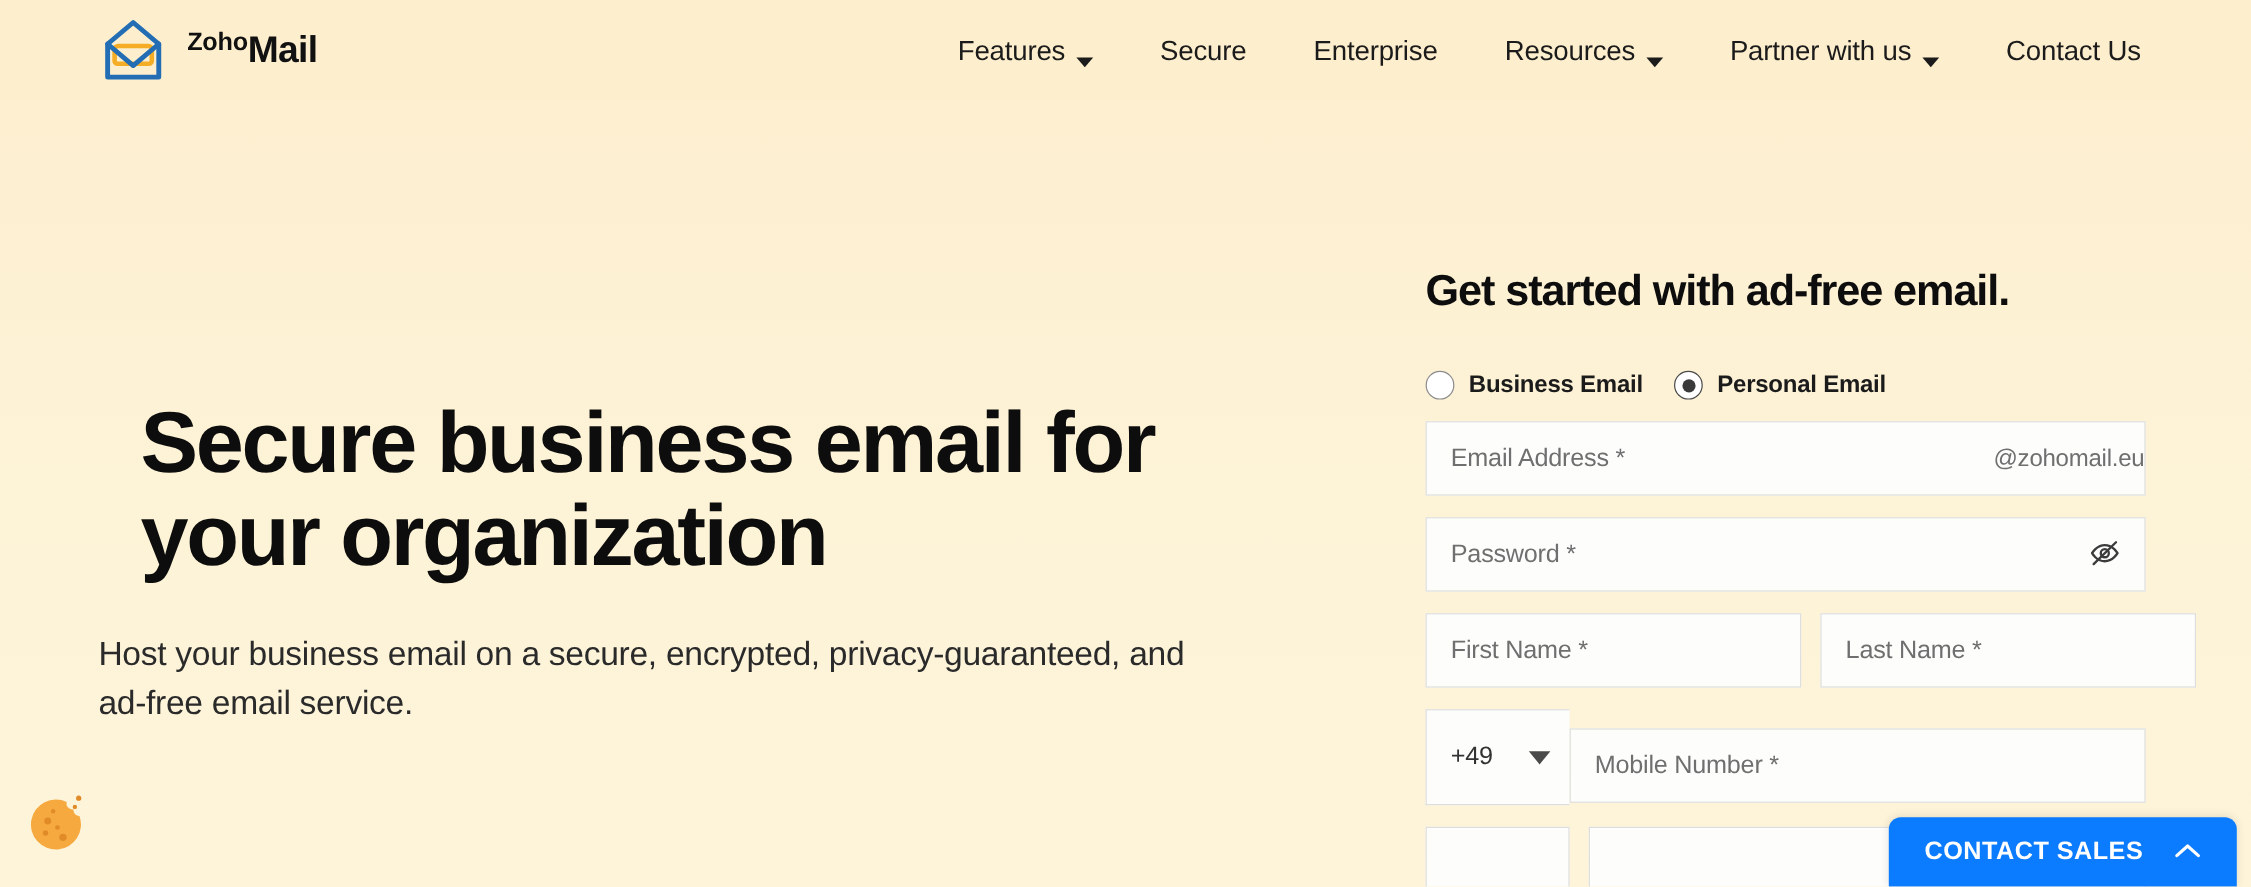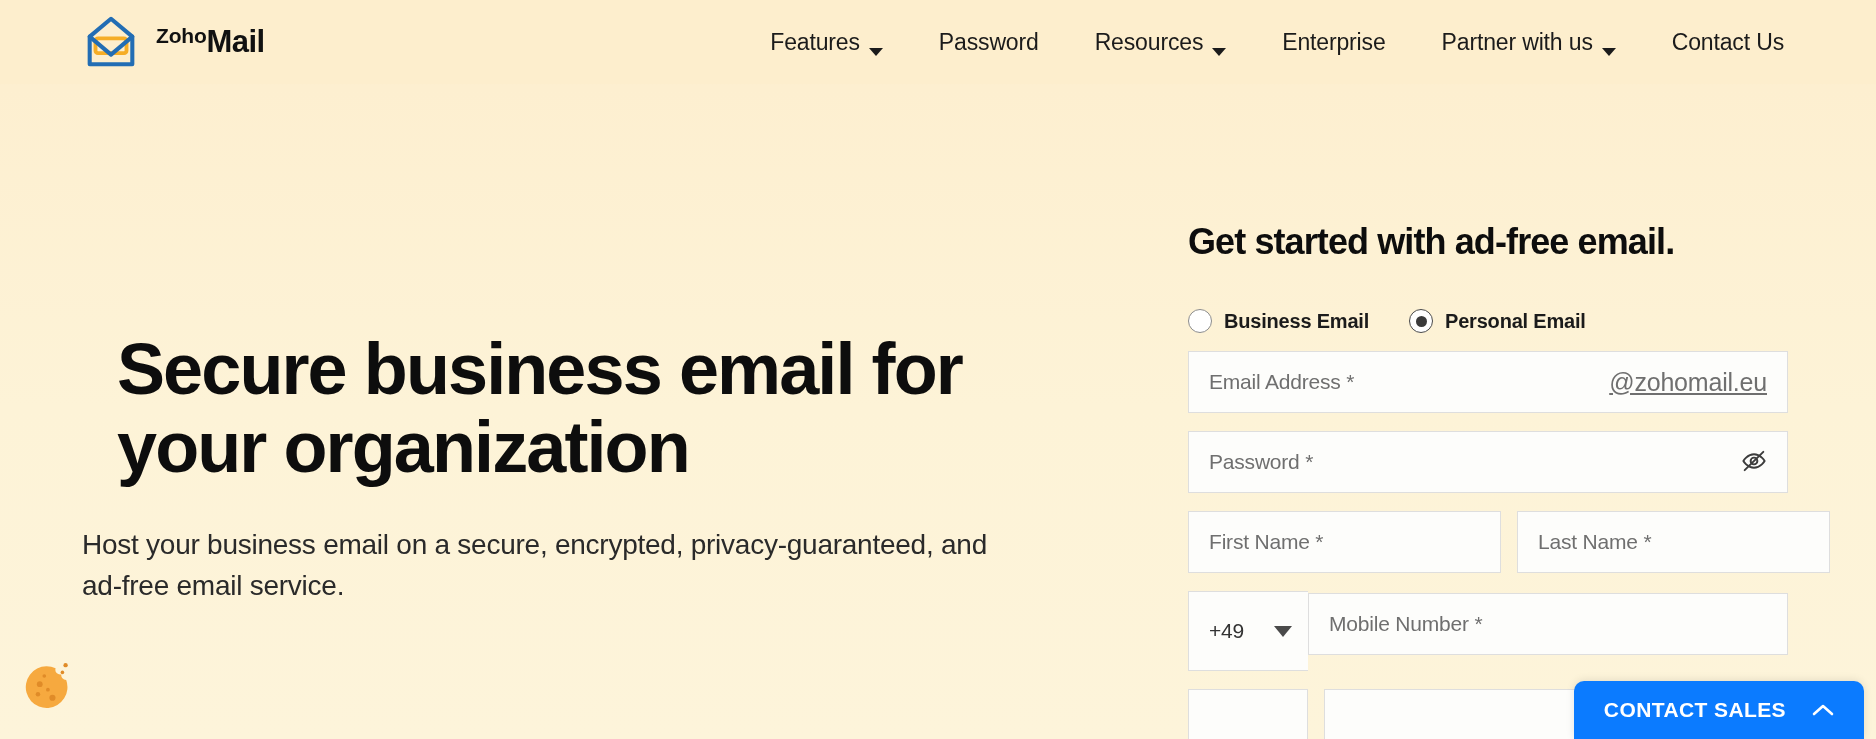--- a/index.html
+++ b/index.html
@@ -147,21 +147,20 @@
     font-size: 36px;
     font-weight: 700;
     letter-spacing: -0.9px;
     color: #0d0d0d;
     line-height: 1.2;
   }
 
   .radio-row {
     display: flex;
     align-items: center;
-    gap: 14px;
     margin-top: 46px;
   }
 
   .radio-opt {
     display: inline-flex;
     align-items: center;
     gap: 12px;
     cursor: pointer;
     padding-right: 26px;
   }
@@ -211,26 +210,24 @@
     height: 100%;
     padding: 14px 20px;
     font-family: inherit;
     font-size: 21px;
     letter-spacing: -0.2px;
     color: #1b1b1b;
   }
   .field-input::placeholder { color: #6f6f6f; opacity: 1; }
 
   .field-suffix {
-    padding-right: 20px;
-    font-size: 25px;
+    font-size: 20px;
     color: #6f6f6f;
     letter-spacing: -0.2px;
     white-space: nowrap;
-    text-decoration: underline;
   }
 
   .eye-btn {
     background: none;
     border: 0;
     padding: 0 20px 0 8px;
     height: 100%;
     display: flex;
     align-items: center;
     cursor: pointer;
@@ -265,21 +262,21 @@
     font-size: 21px;
     color: #333;
     letter-spacing: -0.2px;
   }
   .cc-caret {
     width: 0; height: 0;
     border-left: 9px solid transparent;
     border-right: 9px solid transparent;
     border-top: 11px solid #4a4a4a;
   }
-  .phone-row .field { margin-top: 2px; flex: 1; justify-content: flex-end; }
+  .phone-row .field { margin-top: 16px; flex: 1; justify-content: flex-end; }
 
   .field-partial {
     margin-top: 18px;
     height: 62px;
     display: flex;
     gap: 16px;
   }
   .field-partial > div {
     flex: 1;
     background: #fdfdfb;
@@ -344,28 +341,28 @@
         <span class="brand-mail">Mail</span>
       </span>
     </a>
 
     <nav class="nav">
       <a class="nav-item">
         <span>Features</span>
         <span class="caret-down"></span>
       </a>
       <a class="nav-item">
-        <span>Password</span>
+        <span>Secure</span>
+      </a>
+      <a class="nav-item">
+        <span>Enterprise</span>
       </a>
       <a class="nav-item">
         <span>Resources</span>
         <span class="caret-down"></span>
-      </a>
-      <a class="nav-item">
-        <span>Enterprise</span>
       </a>
       <a class="nav-item">
         <span>Partner with us</span>
         <span class="caret-down"></span>
       </a>
       <a class="nav-item">
         <span>Contact Us</span>
       </a>
     </nav>
   </header>

